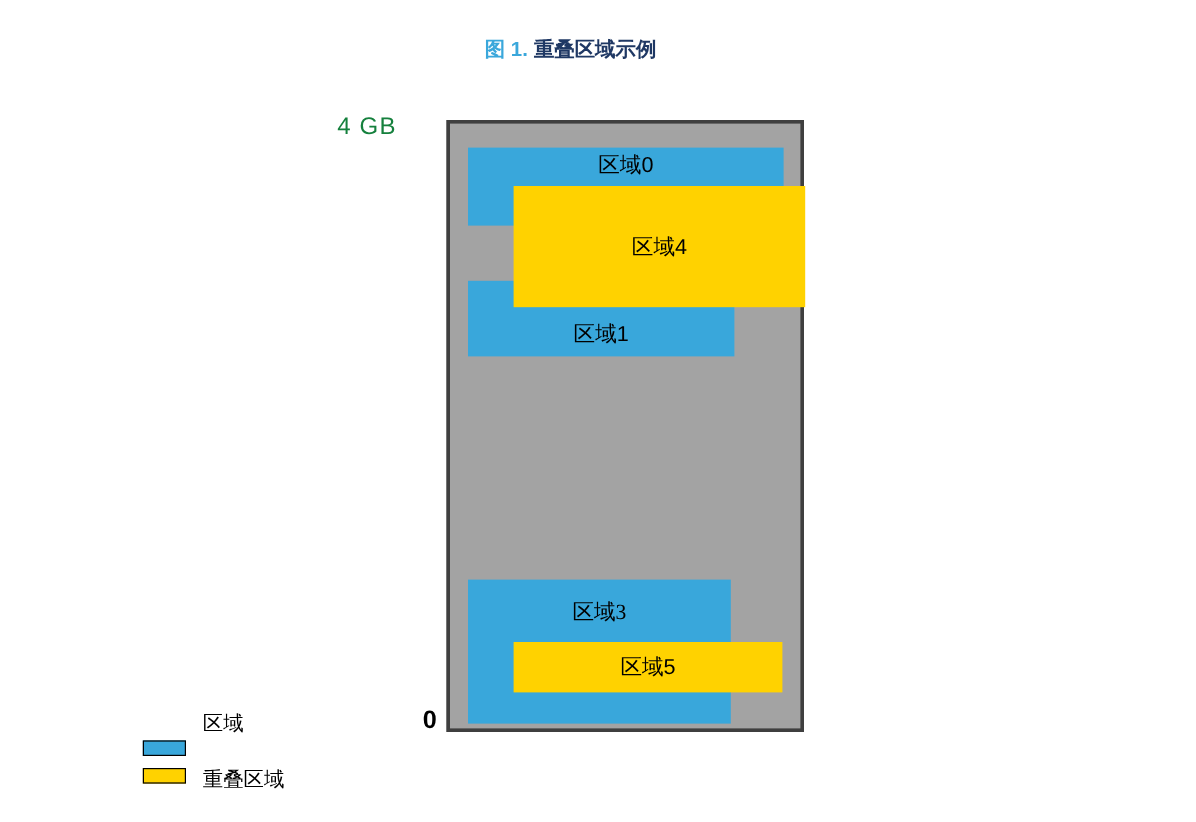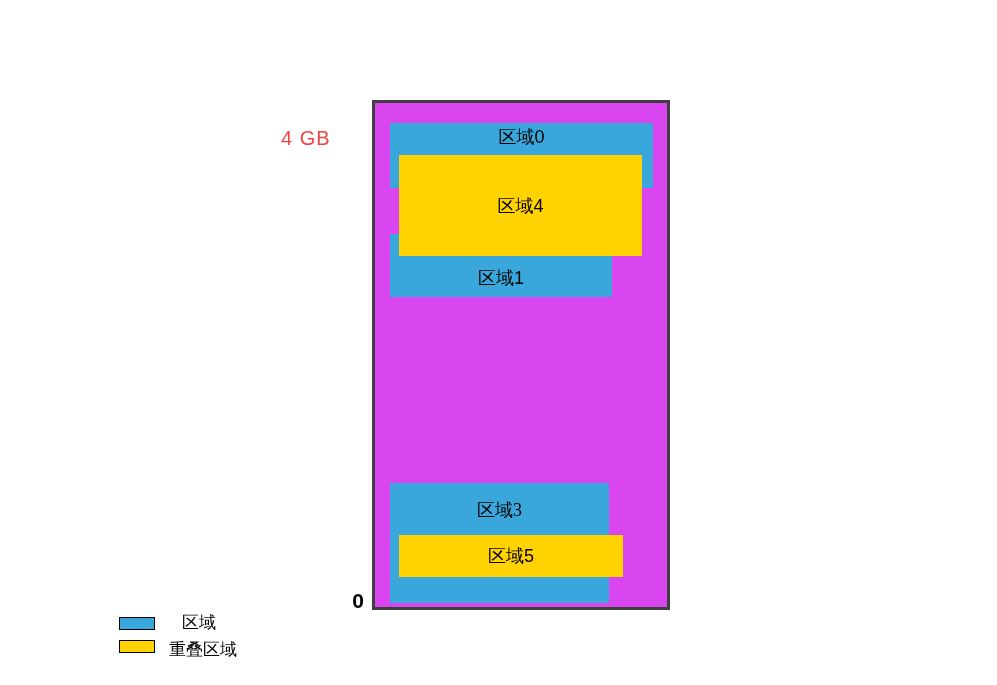--- a/index.html
+++ b/index.html
@@ -16,39 +16,39 @@
   .fig-title {
     position: absolute; left: 404px; top: 30px;
     font-size: 17px; font-weight: bold; white-space: nowrap;
   }
   .t-prefix { color: #3AA7DB; }
   .t-rest   { color: #1F3864; margin-left: 5px; }
 
   
   .axis-top {
     position: absolute; left: 281px; top: 95px;
-    font-size: 20px; color: #ef4444; letter-spacing: 1px; margin-top: 32px;
+    font-size: 20px; color: #15803d; letter-spacing: 1px;
   }
   .axis-bottom {
     position: absolute; left: 340px; top: 589px; width: 24px;
     font-size: 21px; font-weight: bold; color: #000000; text-align: right;
   }
 
   
   .memory-box {
     position: absolute; left: 372px; top: 100px;
     width: 298px; height: 510px;
     border: 3px solid #3F3F3F;
-    background: #d946ef;
+    background: #a3a3a3;
   }
 
   
   .region { position: absolute; }
   .region.blue   { background: #39A7DB; z-index: 1; }
-  .region.yellow { background: #FFD200; z-index: 2; }
+  .region.yellow { background: #FFD200; z-index: 2; margin-left: 29px; }
 
   .r0 { left: 15px; top: 20px;  width: 263px; height: 65px;  }
   .r1 { left: 15px; top: 131px; width: 222px; height: 63px;  }
   .r2 { left: 15px; top: 235px; width: 263px; height: 90px;  }
   .r3 { left: 15px; top: 380px; width: 219px; height: 120px; font-family: Liberation Serif, serif; }
   .r4 { left: 24px; top: 52px;  width: 243px; height: 101px; }
   .r5 { left: 24px; top: 432px; width: 224px; height: 42px;  }
 
   .rl {
     position: absolute; left: 0; right: 0;
@@ -64,28 +64,31 @@
   .legend-swatch {
     position: absolute; width: 36px; height: 13px;
     border: 1px solid #000000;
   }
   .legend-swatch.blue   { background: #39A7DB; left: 119px; top: 617px; }
   .legend-swatch.yellow { background: #FFD200; left: 119px; top: 640px; }
   .legend-label {
     position: absolute; left: 169px;
     font-size: 17px; color: #000000; white-space: nowrap;
   }
-  .legend-label.l1 { top: 611px; margin-left: 13px; }
+  .legend-label.l1 { top: 591px; }
   .legend-label.l2 { top: 638px; text-align: center; }
 </style>
 </head>
 <body>
 
 <div class="page">
 
+  <div class="fig-title">
+    <span class="t-prefix">图 1.</span><span class="t-rest">重叠区域示例</span>
+  </div>
 
   <div class="axis-top">4 GB</div>
   <div class="axis-bottom">0</div>
 
   <div class="memory-box">
     <div class="region blue r0">
       <span class="rl rl-top">区域0</span>
     </div>
     <div class="region blue r1">
       <span class="rl rl-bottom">区域1</span>

